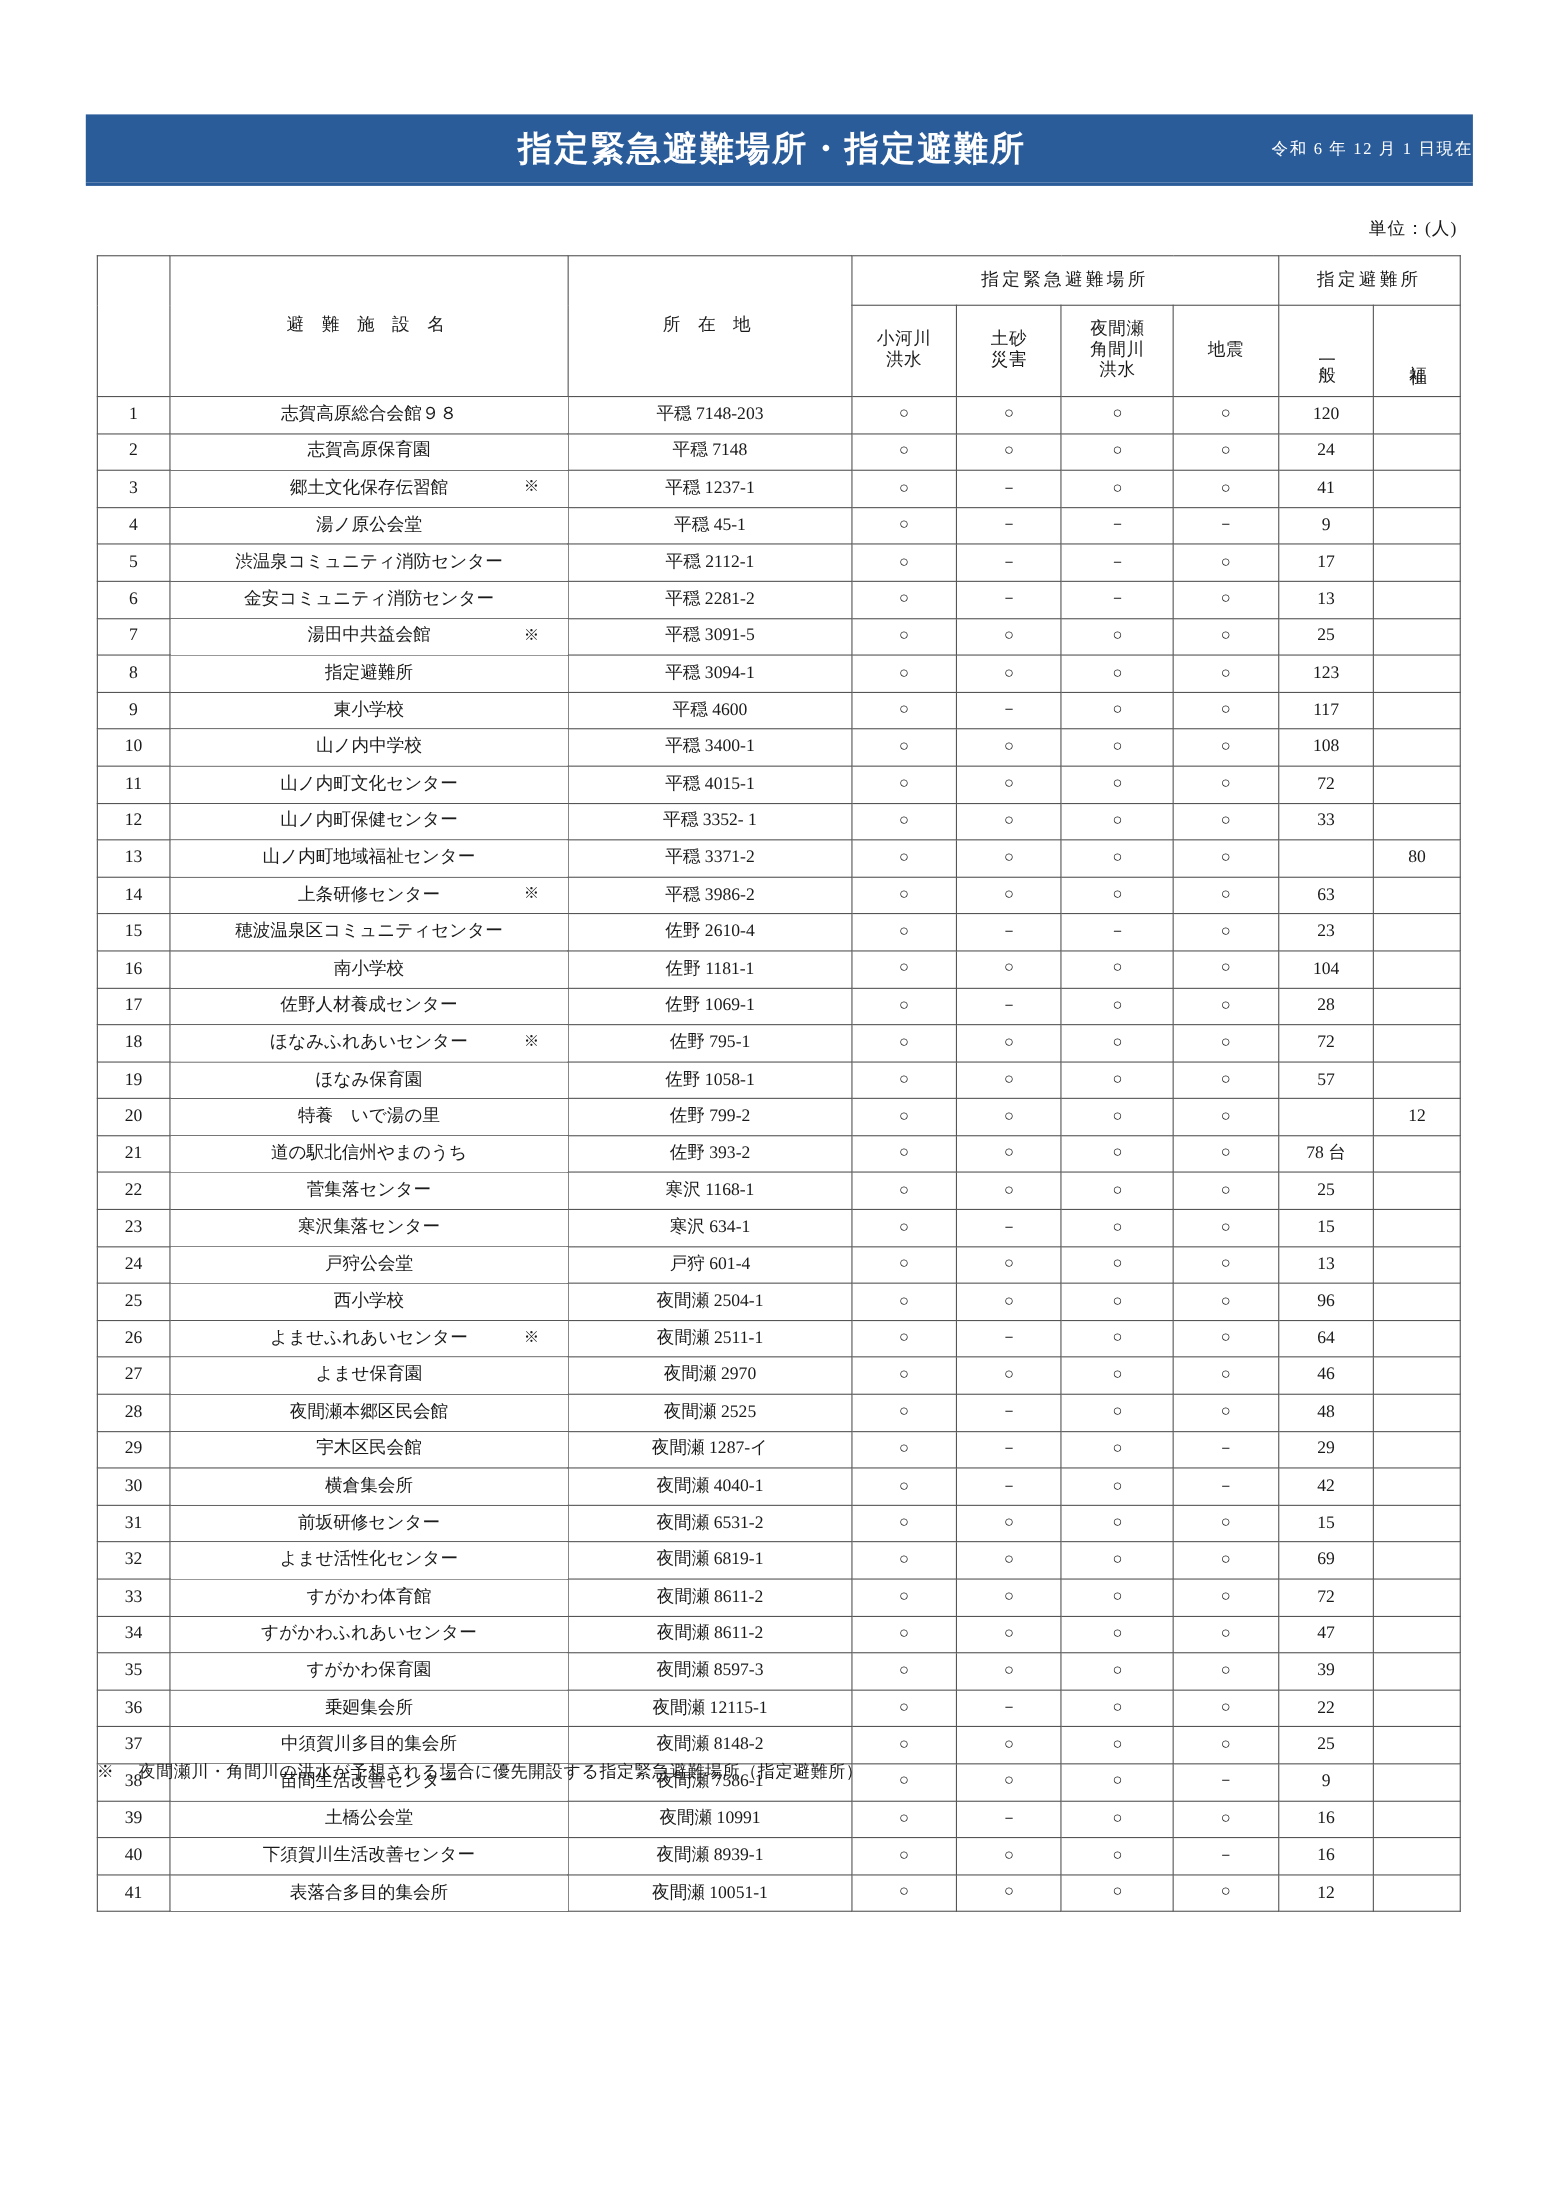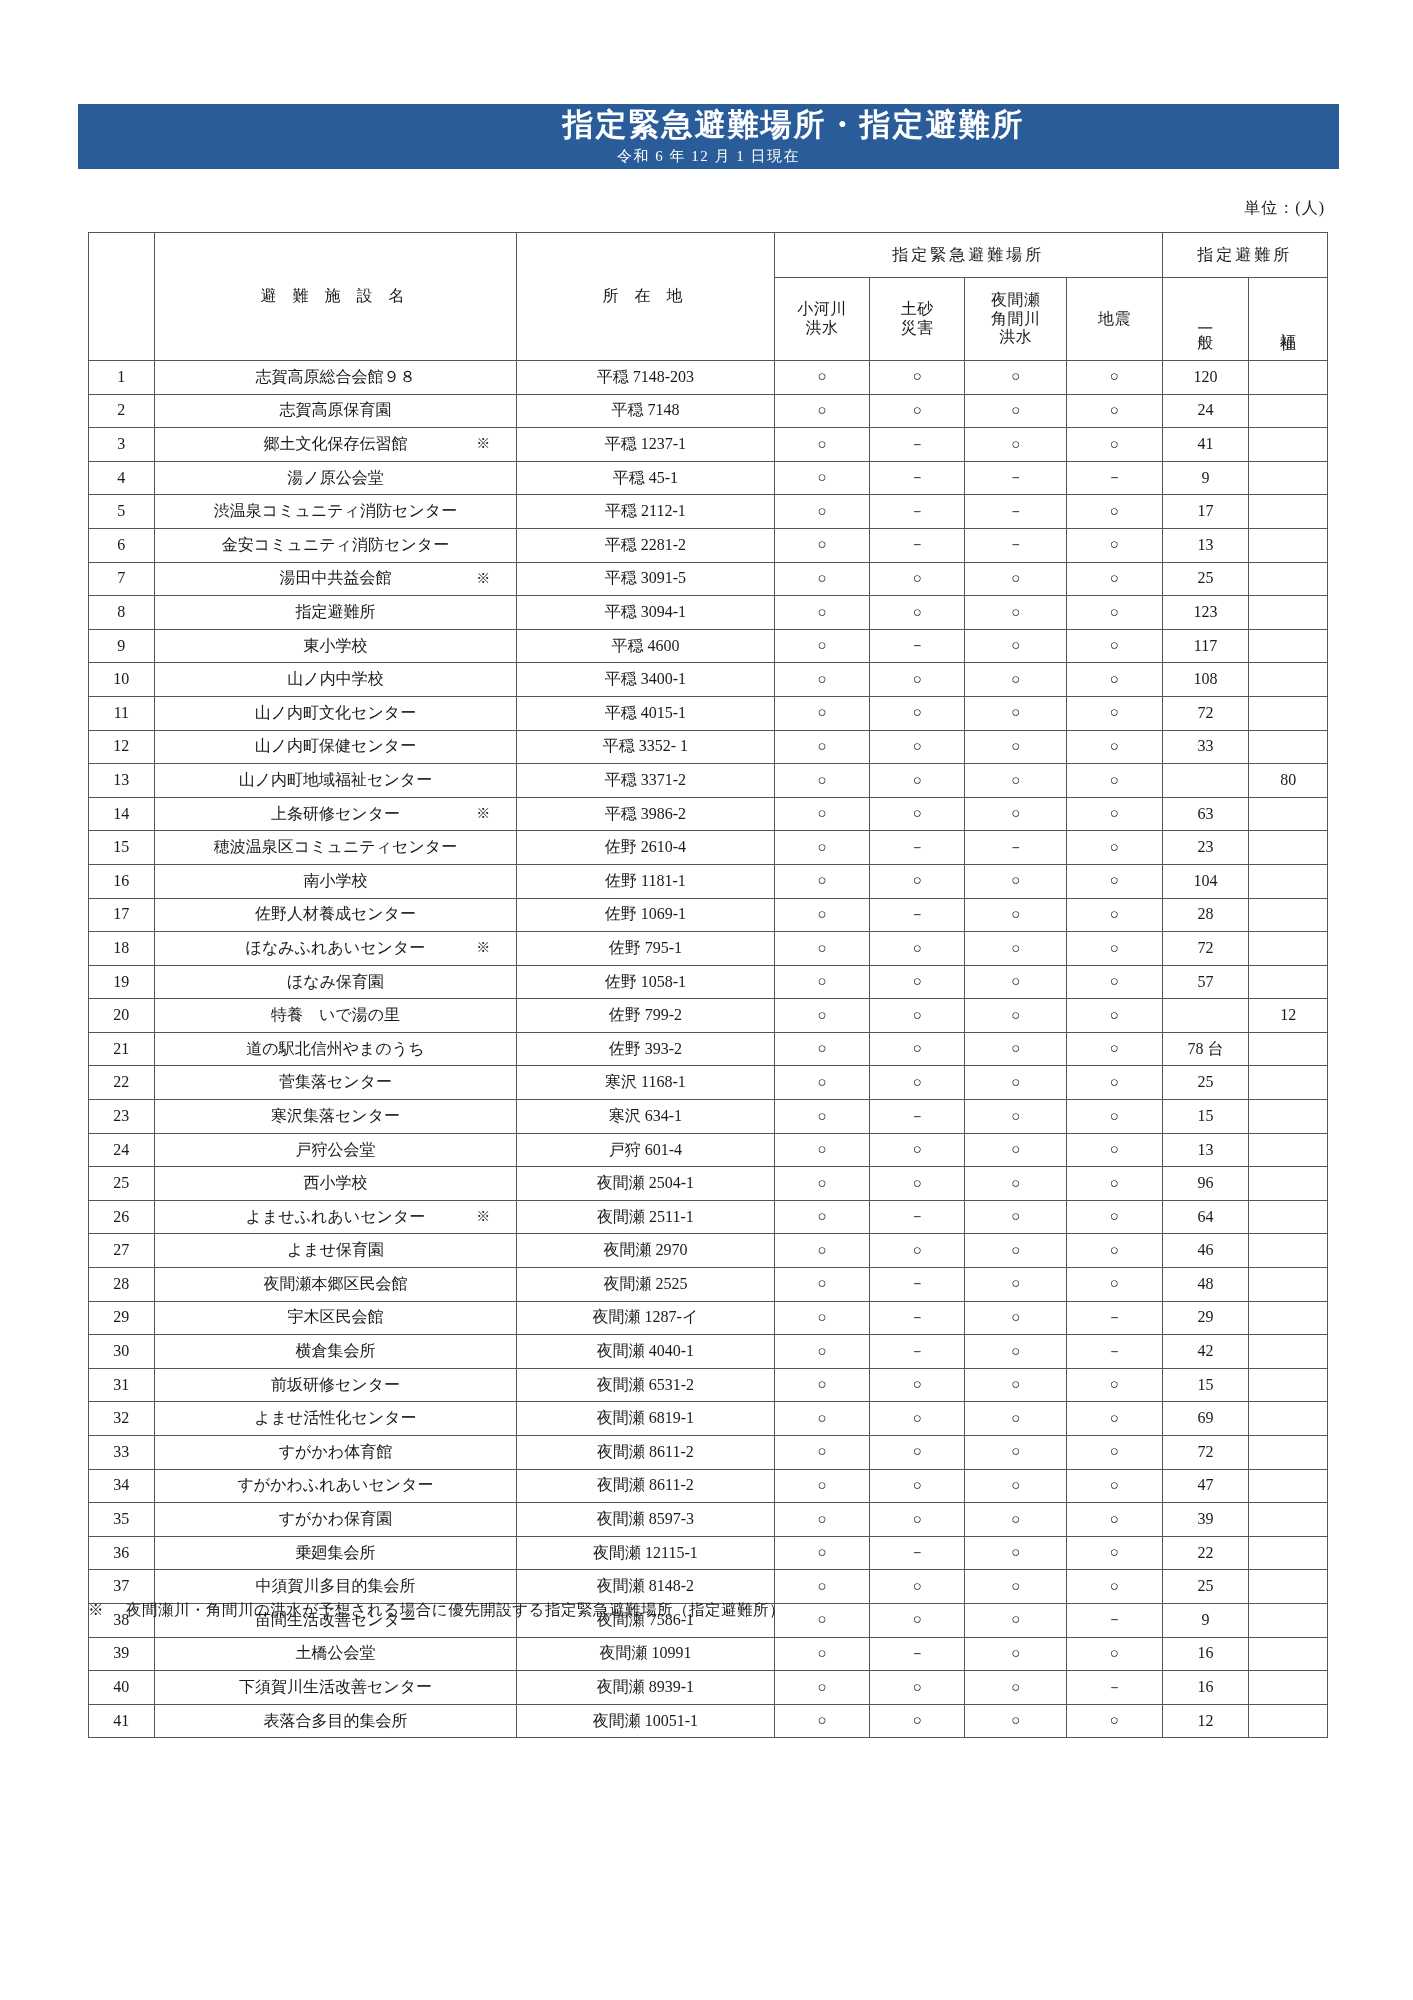--- a/index.html
+++ b/index.html
@@ -27,21 +27,20 @@
   .banner {
     position: absolute;
     left: 78px;
     top: 104px;
     width: 1261px;
     height: 62px;
     background: #2a5c9a;
     display: flex;
     align-items: center;
     box-sizing: border-box;
-    flex-direction: column;
   }
   .banner-title {
     flex: 1;
     text-align: center;
     color: #ffffff;
     font-size: 31px;
     font-weight: bold;
     letter-spacing: 2px;
     font-family: "DejaVu Sans", "Liberation Sans", sans-serif;
     padding-left: 170px;

